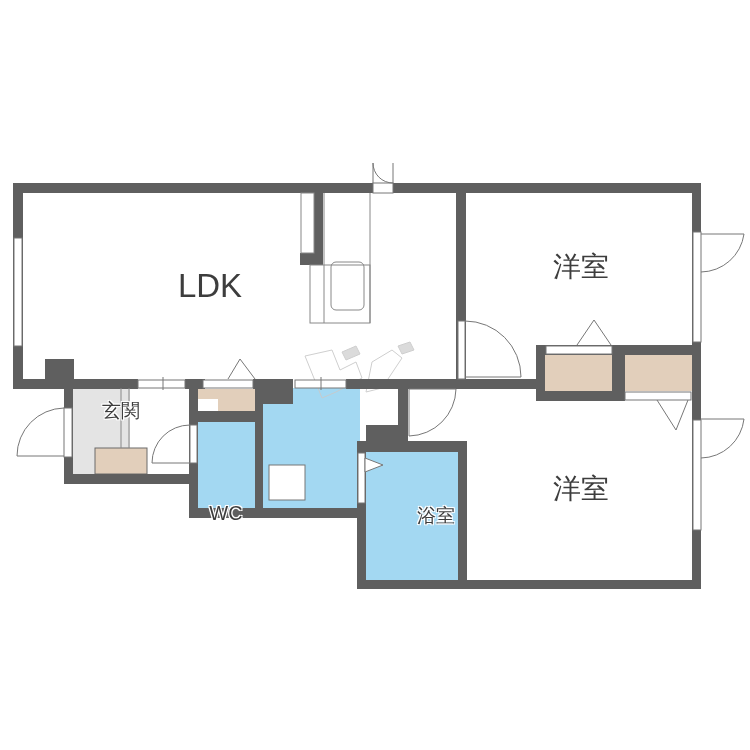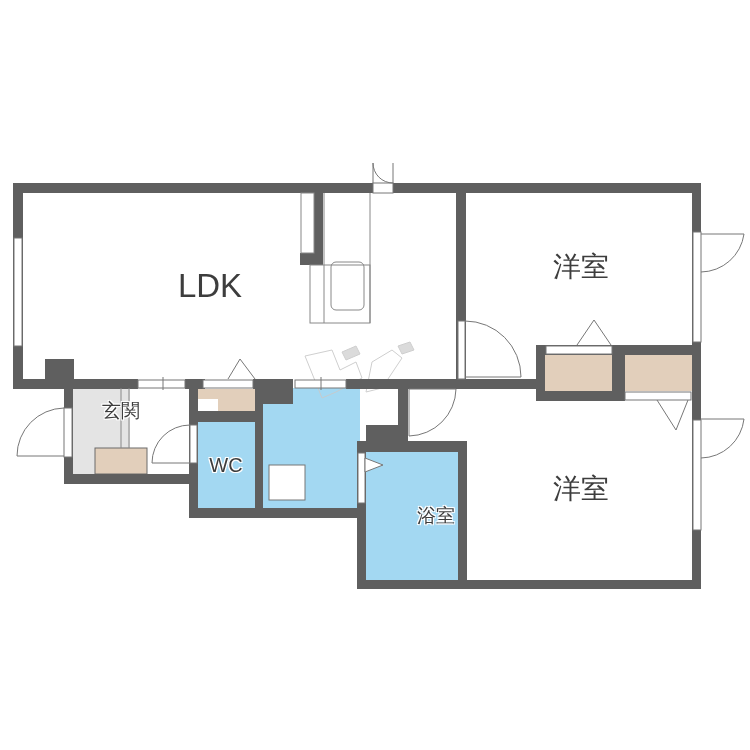--- a/index.html
+++ b/index.html
@@ -2,21 +2,21 @@
 <html><head>
 <meta charset="utf-8">
 <style>
   html, body { margin:0; padding:0; background:#ffffff; }
   body { width:750px; height:750px; position:relative; overflow:hidden; font-family:"DejaVu Sans", sans-serif; }
   svg { position:absolute; left:0; top:0; }
   .label { position:absolute; color:#3d3d3d; white-space:nowrap; transform:translate(-50%,-50%); }
   .lbl-ldk { font-family:"Liberation Sans", sans-serif; font-size:33px;margin-left:43px; }
   .lbl-room { font-size:28px; }
   .lbl-small { font-size:19px; text-shadow: 0 0 2px #fff, 0 0 2px #fff, 1px 1px 0 #fff, -1px -1px 0 #fff, 1px -1px 0 #fff, -1px 1px 0 #fff; }
-  .lbl-wc { font-family:"Liberation Sans", sans-serif; font-size:20px; text-shadow: 0 0 2px #fff, 1px 1px 0 #fff, -1px -1px 0 #fff, 1px -1px 0 #fff, -1px 1px 0 #fff; }
+  .lbl-wc { font-family:"Liberation Sans", sans-serif; font-size:20px; text-shadow: 0 0 2px #fff, 1px 1px 0 #fff, -1px -1px 0 #fff, 1px -1px 0 #fff, -1px 1px 0 #fff; margin-top: 48px; }
 </style>
 </head>
 <body>
 
 <svg width="750" height="750" viewBox="0 0 750 750">
 
   <rect x="262" y="388" width="98" height="120" fill="#a3d8f2"></rect>
   <rect x="198" y="422" width="57" height="86" fill="#a3d8f2"></rect>
   <rect x="366" y="452" width="92" height="128" fill="#a3d8f2"></rect>
 

